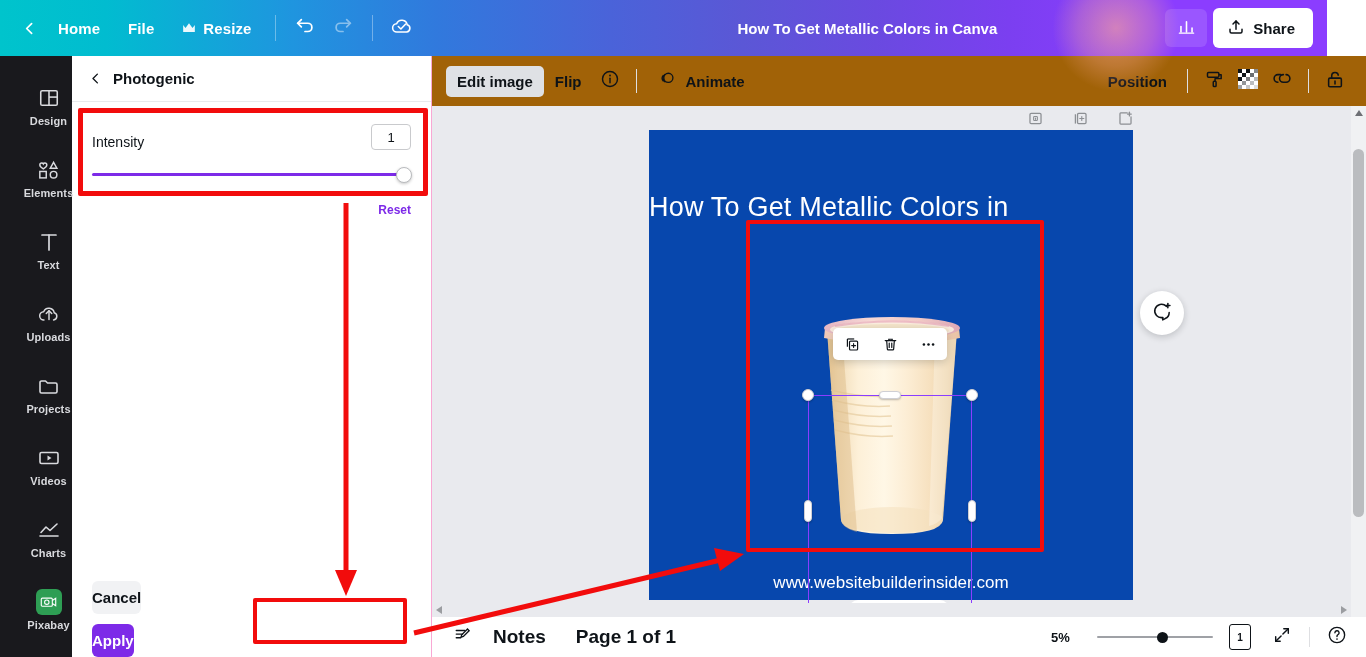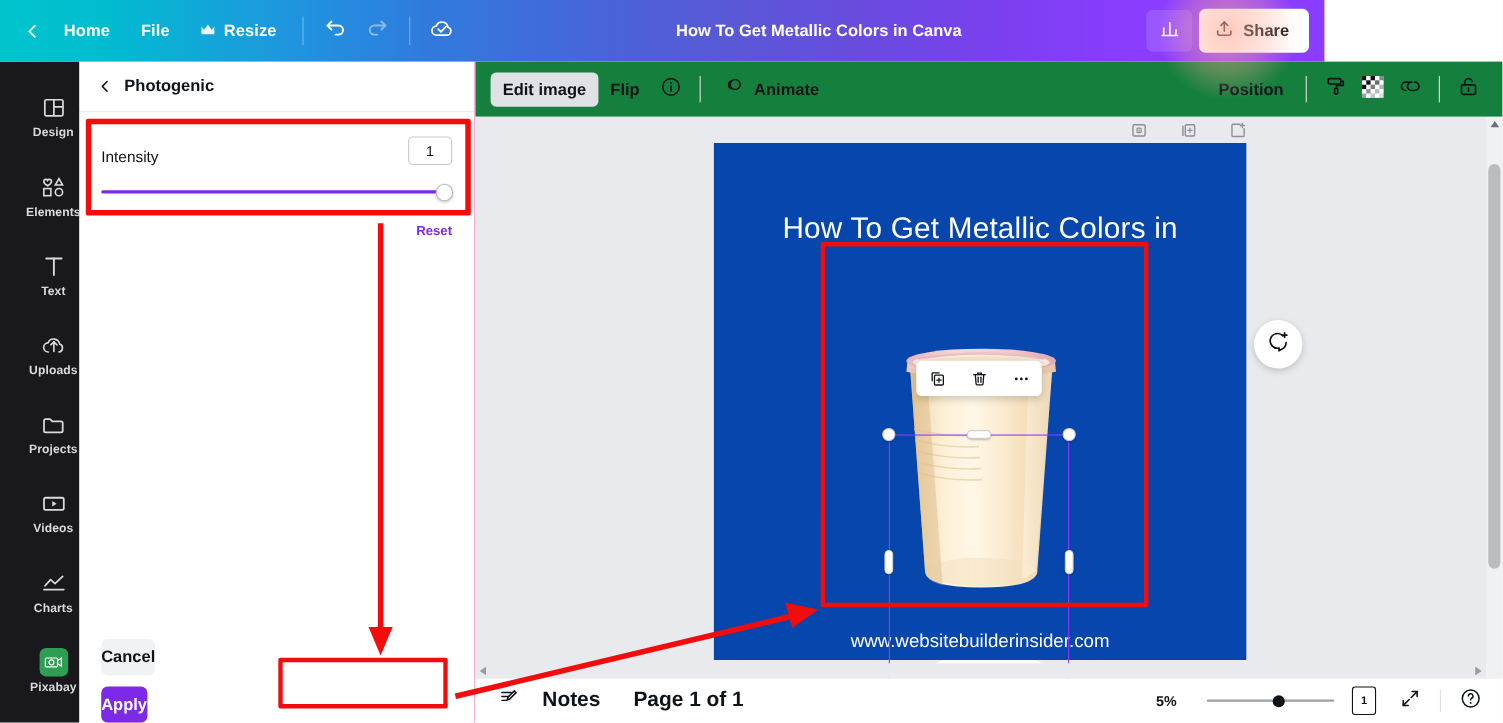--- a/index.html
+++ b/index.html
@@ -6,21 +6,21 @@
   html, body {
     width: 1366px; height: 657px;
     overflow: hidden;
     font-family: "Liberation Sans", sans-serif;
     background: #ffffff;
   }
   #app { position: relative; width: 1366px; height: 657px; }
 
   
   .header {
-    position: absolute; left: 0; top: 0; width: 1204px; height: 56px;
+    position: absolute; left: 0; top: 0; width: 1327px; height: 56px;
     background: linear-gradient(90deg,
       #00c4cc 0%, #01bcd0 8%, #1f95df 22%, #3179dd 33%,
       #4a63d9 46%, #5b57d6 56%, #6a4ae0 66%, #7b3ff0 76%,
       #8b3dff 86%, #8b3dff 100%);
     display: flex; align-items: center;
     z-index: 40;
   }
   .hdr-glow {
     position: absolute; left: 1050px; top: -34px; width: 132px; height: 124px;
     background: radial-gradient(circle, rgba(255,170,150,0.62) 0%, rgba(255,170,150,0.30) 42%, rgba(255,170,150,0) 70%);
@@ -120,21 +120,21 @@
     font-family: inherit; font-size: 15px; font-weight: bold; color: #0e1318; cursor: pointer;
   }
   .btn-apply {
     flex: 1; height: 42px; border-radius: 6px; background: #7d2ae8; border: none;
     font-family: inherit; font-size: 15px; font-weight: bold; color: #ffffff; cursor: pointer;
   }
 
   
   .toolbar {
     position: absolute; left: 432px; top: 56px; width: 934px; height: 50px;
-    background: #15803d; display: flex; align-items: center; padding: 0 14px;
+    background: #a16207; display: flex; align-items: center; padding: 0 14px;
     z-index: 15;
   }
   .tb-btn {
     font-size: 15px; font-weight: bold; color: #0e1318; padding: 7px 11px;
     border-radius: 5px; cursor: pointer; white-space: nowrap; display: flex; align-items: center; gap: 8px;
   }
   .tb-btn.active { background: #dfe1e5; }
   .tb-ico {
     width: 34px; height: 34px; border-radius: 5px; display: flex; align-items: center; justify-content: center;
     cursor: pointer;
@@ -150,21 +150,21 @@
   .page-ctl {
     position: absolute; right: 232px; top: 4px; display: flex; gap: 28px; align-items: center;
     opacity: .42;
   }
   .page-ctl span { cursor: pointer; display: flex; }
   .page {
     position: absolute; left: 217px; top: 24px; width: 484px; height: 470px;
     background: #0747ad; overflow: hidden;
   }
   .page-title {
-    position: absolute; left: 0; top: 62px; width: 484px; text-align: center;
+    position: absolute; left: 0; top: 62px; width: 484px; text-align: left;
     color: #ffffff; font-size: 27px; font-weight: normal; letter-spacing: .2px;
   }
   .page-url {
     position: absolute; left: 0; top: 443px; width: 484px; text-align: center;
     color: #ffffff; font-size: 17px;
   }
   .cup {
     position: absolute; left: 162px; top: 184px; width: 162px; height: 228px;
   }
   

